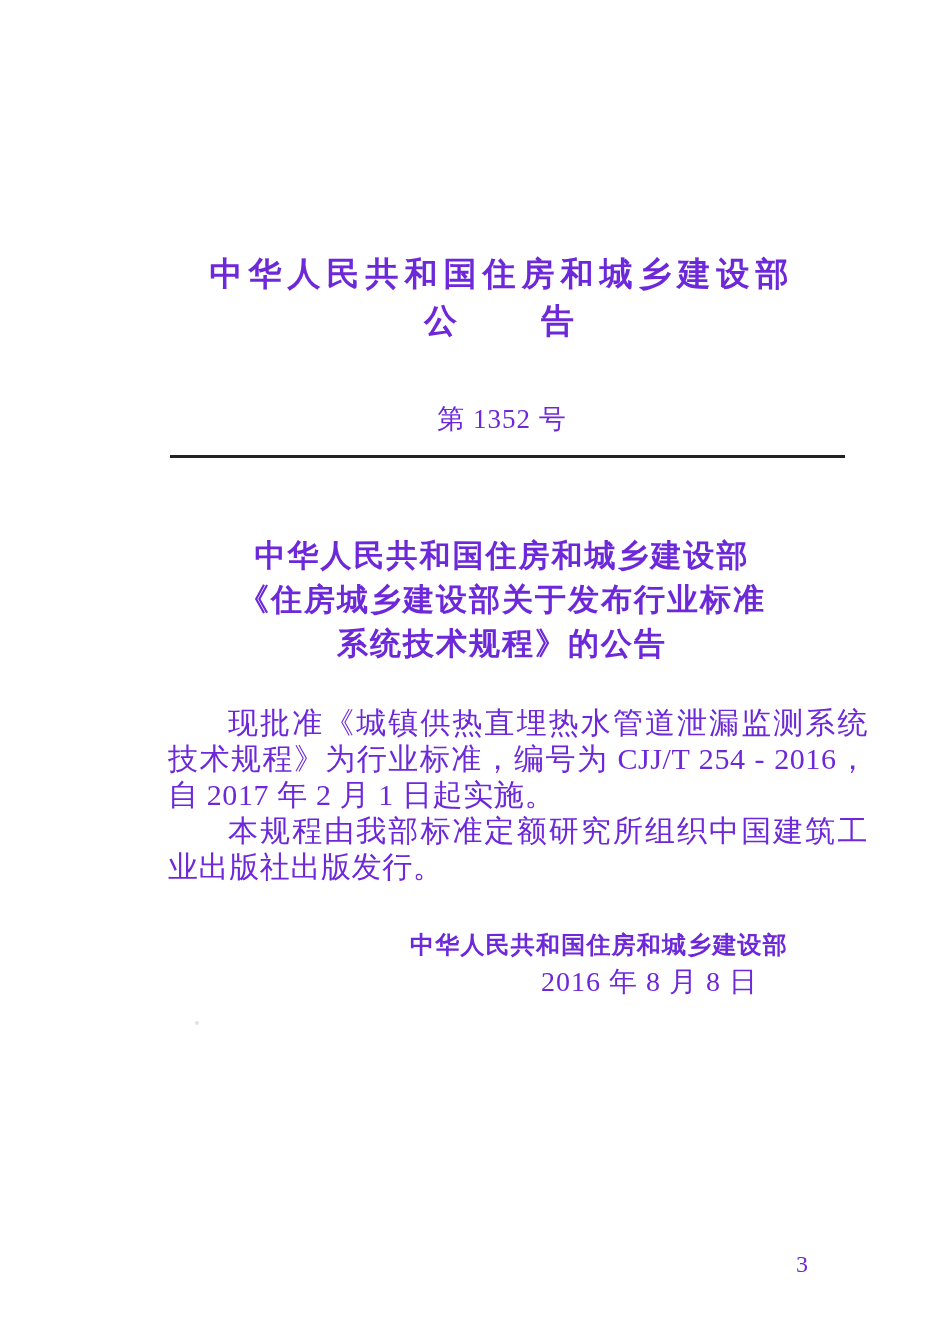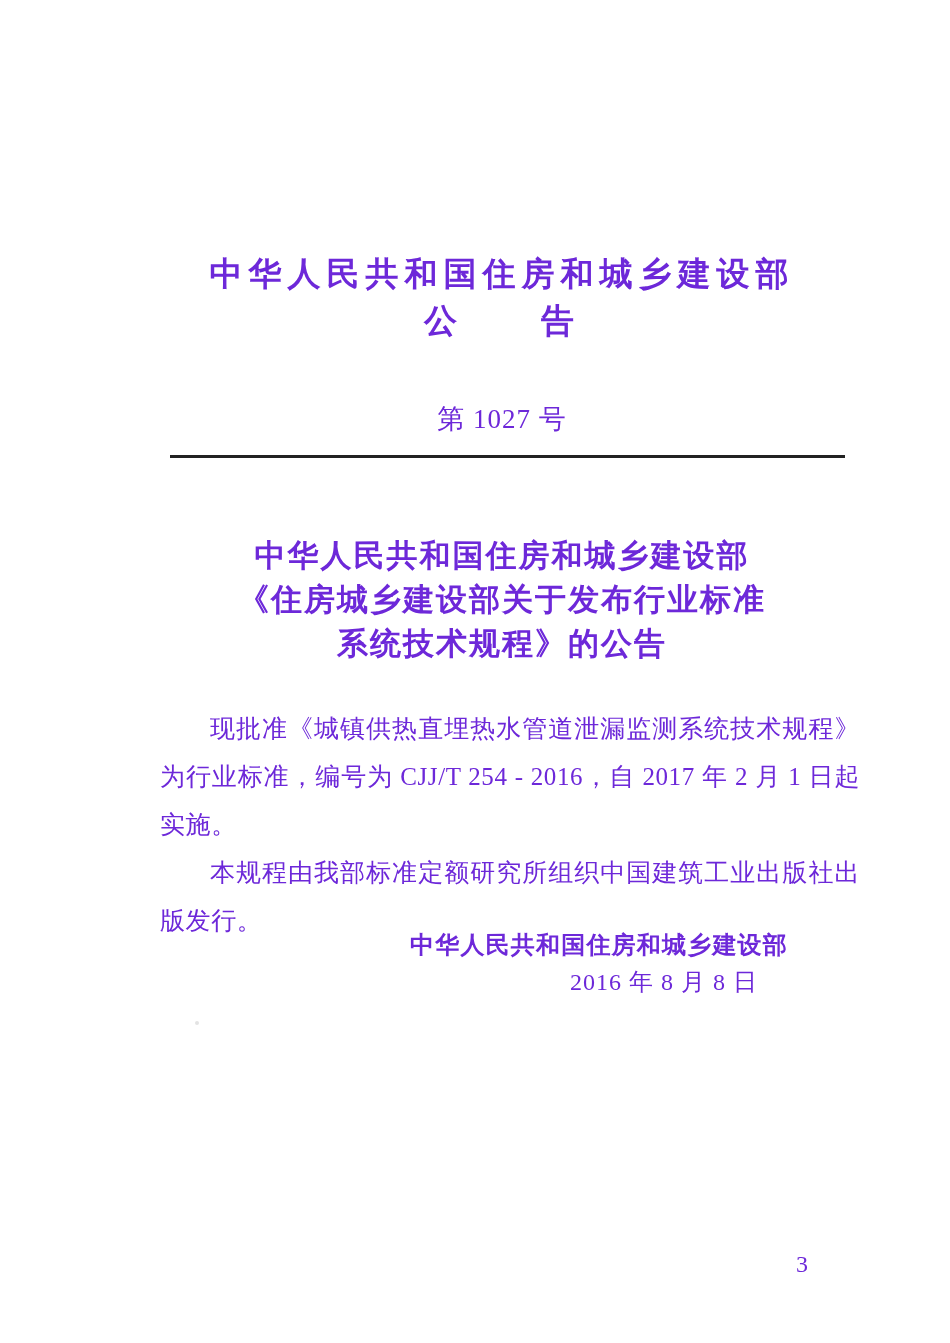--- a/index.html
+++ b/index.html
@@ -56,24 +56,24 @@
   .subtitle {
     top: 534px;
     font-family: "Liberation Serif", serif;
     font-weight: bold;
     font-size: 31px;
     line-height: 44px;
     letter-spacing: 2px;
   }
   .body-text {
     top: 705px;
-    left: 160px;
+    left: 168px;
     width: 700px;
-    font-size: 25px;
-    line-height: 48px;
+    font-size: 30px;
+    line-height: 36px;
     letter-spacing: 0.6px;
     text-align: justify;
     text-justify: inter-character;
   }
   .body-text p {
     margin: 0;
     text-indent: 2em;
   }
   .signature-issuer {
     top: 930px;
@@ -82,21 +82,21 @@
     box-sizing: border-box;
     font-size: 24px;
     letter-spacing: 1.2px;
     line-height: 30px;
   }
   .signature-date {
     top: 967px;
     text-align: right;
     padding-right: 94px;
     box-sizing: border-box;
-    font-size: 24px;
+    font-size: 28px;
     letter-spacing: 1px;
     line-height: 30px;
     font-family: Liberation Serif, serif;
   }
   .page-number {
     top: 1250px;
     left: 796px;
     font-size: 24px;
     line-height: 28px;
   }
@@ -111,21 +111,21 @@
 </style>
 </head>
 <body>
 
 <div class="sheet">
 
   <div class="abs col hei authority-line">中华人民共和国住房和城乡建设部</div>
 
   <div class="abs col hei announcement-title">公　　告</div>
 
-  <div class="abs col doc-number">第 1027 号</div>
+  <div class="abs col doc-number">第 1352 号</div>
 
   <div class="abs divider"></div>
 
   <div class="abs col subtitle">
     <div>中华人民共和国住房和城乡建设部</div>
     <div>《住房城乡建设部关于发布行业标准</div>
     <div>系统技术规程》的公告</div>
   </div>
 
   <div class="abs body-text">

